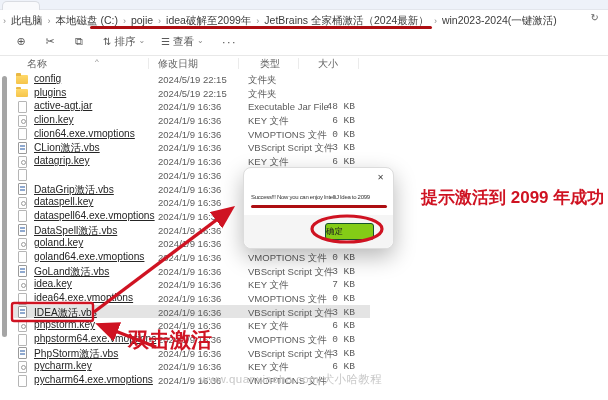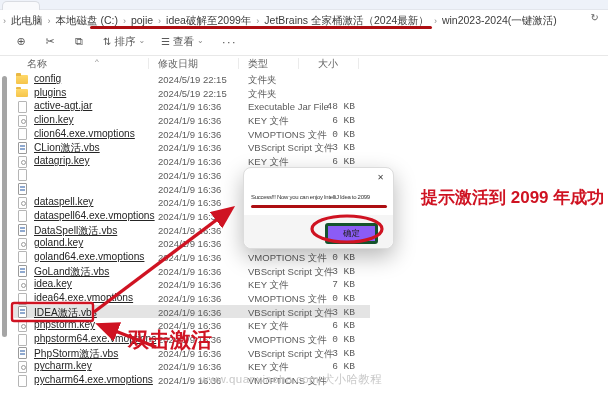--- a/index.html
+++ b/index.html
@@ -24,21 +24,21 @@
   .tb-icon{width:16px;text-align:center;font-size:11px;margin-left:13px;color:#5a5a5a;}
   .tb-group{display:flex;align-items:center;margin-left:16px;gap:3px;}
   .tb-glyph{font-size:10px;color:#5a5a5a;}
   .tb-chev{font-size:8px;color:#888;margin-top:-2px;}
   .tb-more{margin-left:18px;font-size:12px;color:#555;letter-spacing:1px;}
 
   
   .cols{position:absolute;top:56px;left:14px;width:370px;height:15px;font-size:10px;color:#636363;}
   .cols .hcell{position:absolute;top:1px;}
   .h-name{left:13px;} .h-caret{left:81px;top:-2px;font-size:8px;color:#888;}
-  .h-date{left:144px;} .h-type{left:234px;} .h-size{left:304px;}
+  .h-date{left:144px;} .h-type{left:246px;} .h-size{left:304px;}
   .h-div{position:absolute;top:2px;width:1px;height:11px;background:#ebebeb;}
 
   
   .rows{position:absolute;top:72px;left:14px;width:356px;}
   .row{position:relative;height:13.7px;}
   .row.sel{background:#e4e4e4;}
   .c-name{position:absolute;left:20px;top:1px;font-size:10.2px;color:#252525;white-space:nowrap;text-decoration:underline;}
   .c-date{position:absolute;left:144px;top:2px;font-size:9.5px;color:#5c5c5c;white-space:nowrap;}
   .c-type{position:absolute;left:234px;top:2px;font-size:9.5px;color:#5c5c5c;white-space:nowrap;}
   .c-size{position:absolute;left:286px;top:2px;width:55px;font-size:9.5px;color:#5c5c5c;text-align:right;font-family:Liberation Mono, monospace;}
@@ -55,22 +55,22 @@
   
   .scroll-thumb{position:absolute;left:2px;top:76px;width:5px;height:261px;background:#a5a5a5;border-radius:3px;z-index:3;}
 
   
   .dialog{position:absolute;left:243px;top:167px;width:149px;height:80px;background:#fff;border:1px solid #dcdcdc;
           border-radius:8px;box-shadow:0 8px 22px rgba(0,0,0,.28);z-index:5;}
   .dialog-footer{position:absolute;left:0;right:0;bottom:0;height:33px;background:#f5f5f5;border-radius:0 0 8px 8px;}
   .dialog-close{position:absolute;right:9px;top:5px;font-size:8px;color:#444;}
   .dialog-msg{position:absolute;left:7px;top:26px;font-size:6px;letter-spacing:-0.3px;color:#333;white-space:nowrap;}
   .msg-underline{position:absolute;left:7px;top:37px;width:136px;height:2.6px;background:var(--underline,#ad0e12);border-radius:2px;}
-  .dialog-btn{position:absolute;left:81px;top:55px;width:47px;height:15px;background:#8b5cf6;border:3px solid #14532d;
-              border-radius:3px;font-size:8.5px;color:#222;text-align:center;line-height:15px;}
+  .dialog-btn{position:absolute;left:81px;top:55px;width:47px;height:15px;background:#84cc16;border:1px solid #14532d;
+              border-radius:3px;font-size:8.5px;color:#222;text-align:left;line-height:15px;}
 
   
   .anno-svg{position:absolute;left:0;top:0;z-index:8;pointer-events:none;}
   .anno-svg line,.anno-svg ellipse{stroke:var(--accent,#cf1322);fill:none;}
   .anno-svg rect{stroke:var(--accent,#cf1322);fill:none;}
   .anno-tip{position:absolute;left:421px;top:186px;font-size:17px;font-weight:bold;color:var(--accent,#cf1322);
             white-space:nowrap;z-index:9;pointer-events:none;}
   .anno-dbl{position:absolute;left:128px;top:326px;font-size:21px;font-weight:bold;color:var(--accent,#cf1322);
             white-space:nowrap;z-index:9;pointer-events:none;}
 
@@ -172,20 +172,21 @@
         <span class="c-size">6 KB</span>
       </div>
       <div class="row">
         <span class="fic file-like vmoptions-file-icon"></span>
         <span class="c-date">2024/1/9 16:36</span>
         <span class="c-type">VMOPTIONS 文件</span>
         <span class="c-size">0 KB</span>
       </div>
       <div class="row">
         <span class="fic file-like vbscript-file-icon"></span>
+        <span class="c-name">DataGrip激活.vbs</span>
         <span class="c-date">2024/1/9 16:36</span>
         <span class="c-type">VBScript Script 文件</span>
         <span class="c-size">3 KB</span>
       </div>
       <div class="row">
         <span class="fic file-like key-file-icon"></span>
         <span class="c-name">dataspell.key</span>
         <span class="c-date">2024/1/9 16:36</span>
         <span class="c-type">KEY 文件</span>
         <span class="c-size">6 KB</span>

